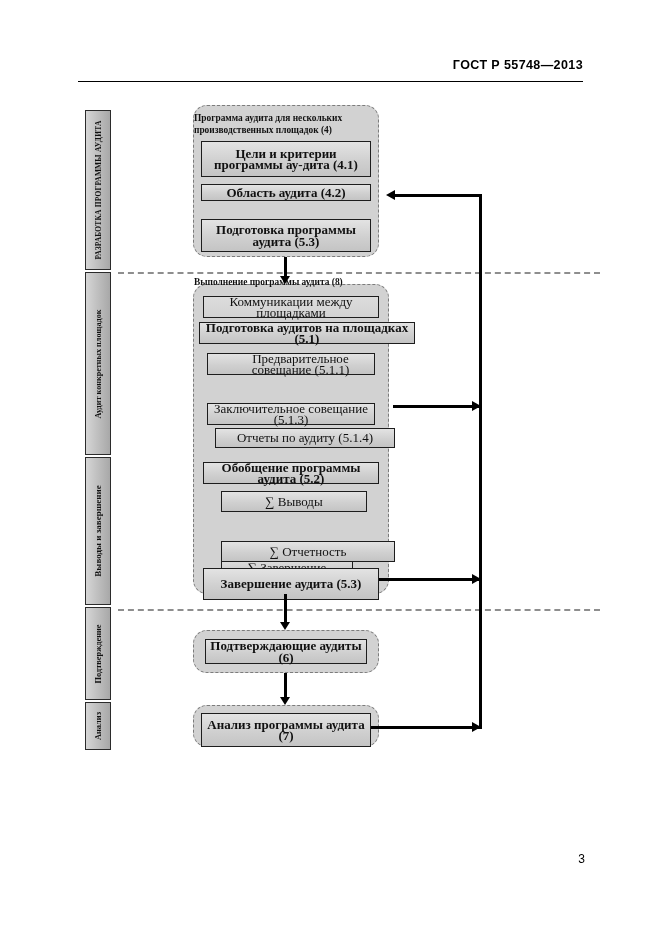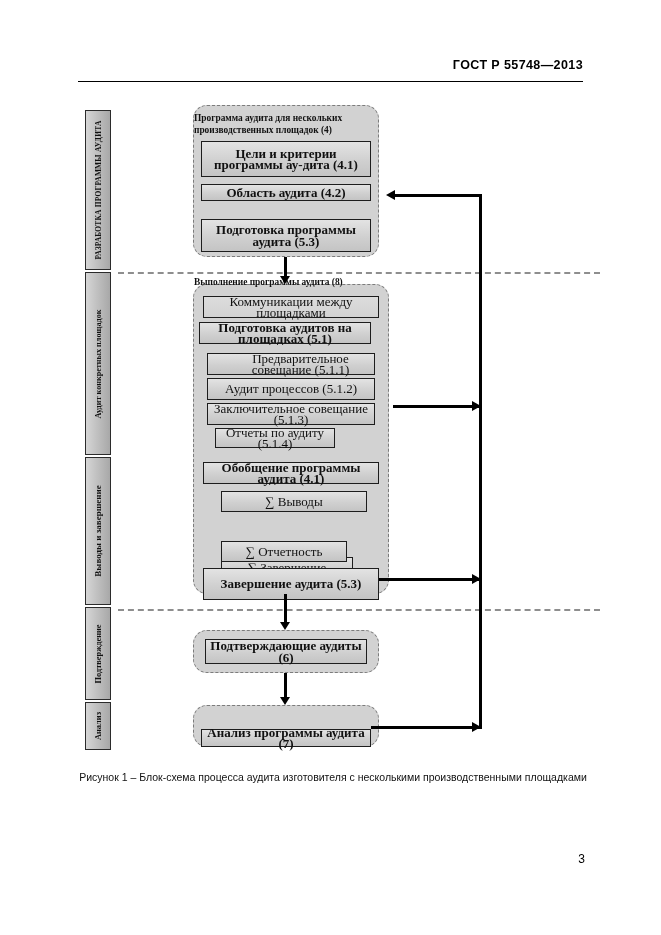--- a/index.html
+++ b/index.html
@@ -141,36 +141,35 @@
     <div class="group-title" style="top:19px;">производственных площадок  (4)</div>
   </div>
   <div class="bx bold" style="left:201px;top:141px;width:170px;height:36px;">Цели и критерии программы ау-дита   (4.1)</div>
   <div class="bx bold" style="left:201px;top:184px;width:170px;height:17px;">Область аудита  (4.2)</div>
   <div class="bx bold" style="left:201px;top:219px;width:170px;height:33px;">Подготовка программы аудита (5.3)</div>
 
   <div class="group" style="left:193px;top:284px;width:196px;height:310px;">
     <div class="group-title" style="top:-8px;">Выполнение программы аудита (8)</div>
   </div>
   <div class="bx plain" style="left:203px;top:296px;width:176px;height:22px;">Коммуникации между площадками</div>
-  <div class="bx bold" style="left:199px;top:322px;width:172px;height:22px;">Подготовка аудитов на площадках (5.1)</div>
+  <div class="bx bold" style="left:199px;top:322px;width:216px;height:22px;">Подготовка аудитов на площадках (5.1)</div>
   <div class="bx" style="left:207px;top:353px;width:168px;height:22px;padding-left:23px;">Предварительное совещание (5.1.1)</div>
-  <div class="bx" style="left:207px;top:378px;width:168px;height:22px;">Аудит процессов (5.1.2)</div>
   <div class="bx" style="left:207px;top:403px;width:168px;height:22px;">Заключительное совещание (5.1.3)</div>
-  <div class="bx" style="left:215px;top:428px;width:120px;height:20px;">Отчеты по аудиту (5.1.4)</div>
-  <div class="bx bold" style="left:203px;top:462px;width:176px;height:22px;">Обобщение программы аудита (4.1)</div>
+  <div class="bx" style="left:215px;top:428px;width:180px;height:20px;">Отчеты по аудиту (5.1.4)</div>
+  <div class="bx bold" style="left:203px;top:462px;width:176px;height:22px;">Обобщение программы аудита (5.2)</div>
   <div class="bx" style="left:221px;top:491px;width:146px;height:21px;text-align:right;">∑ Выводы</div>
   <div class="bx" style="left:221px;top:516px;width:132px;height:21px;margin-top:41px;">∑ Завершение</div>
-  <div class="bx" style="left:221px;top:541px;width:126px;height:21px;">∑ Отчетность</div>
+  <div class="bx" style="left:221px;top:541px;width:174px;height:21px;">∑ Отчетность</div>
   <div class="bx bold" style="left:203px;top:568px;width:176px;height:32px;">Завершение аудита (5.3)</div>
 
   <div class="group" style="left:193px;top:630px;width:186px;height:43px;"></div>
   <div class="bx bold" style="left:205px;top:639px;width:162px;height:25px;">Подтверждающие аудиты (6)</div>
 
   <div class="group" style="left:193px;top:705px;width:186px;height:42px;"></div>
-  <div class="bx bold" style="left:201px;top:713px;width:170px;height:18px;margin-top:16px;">Анализ программы аудита (7)</div>
+  <div class="bx bold" style="left:201px;top:713px;width:170px;height:34px;">Анализ программы аудита (7)</div>
 
   <div class="vline" style="left:284px;top:257px;height:22px;"></div>
   <div class="arrow-d" style="left:280px;top:276px;"></div>
 
   <div class="vline" style="left:284px;top:594px;height:30px;"></div>
   <div class="arrow-d" style="left:280px;top:622px;"></div>
 
   <div class="vline" style="left:284px;top:673px;height:26px;"></div>
   <div class="arrow-d" style="left:280px;top:697px;"></div>
 
@@ -181,15 +180,14 @@
 
   <div class="hline" style="left:393px;top:405px;width:89px;"></div>
   <div class="arrow-r" style="left:472px;top:401px;"></div>
 
   <div class="hline" style="left:379px;top:578px;width:103px;"></div>
   <div class="arrow-r" style="left:472px;top:574px;"></div>
 
   <div class="hline" style="left:371px;top:726px;width:111px;"></div>
   <div class="arrow-r" style="left:472px;top:722px;"></div>
 
-  <div class="caption">Рисунок 1 – Блок-схема процесса аудита изготовителя с несколькими производственными площадками</div>
 
 </div>
 
 </body></html>

